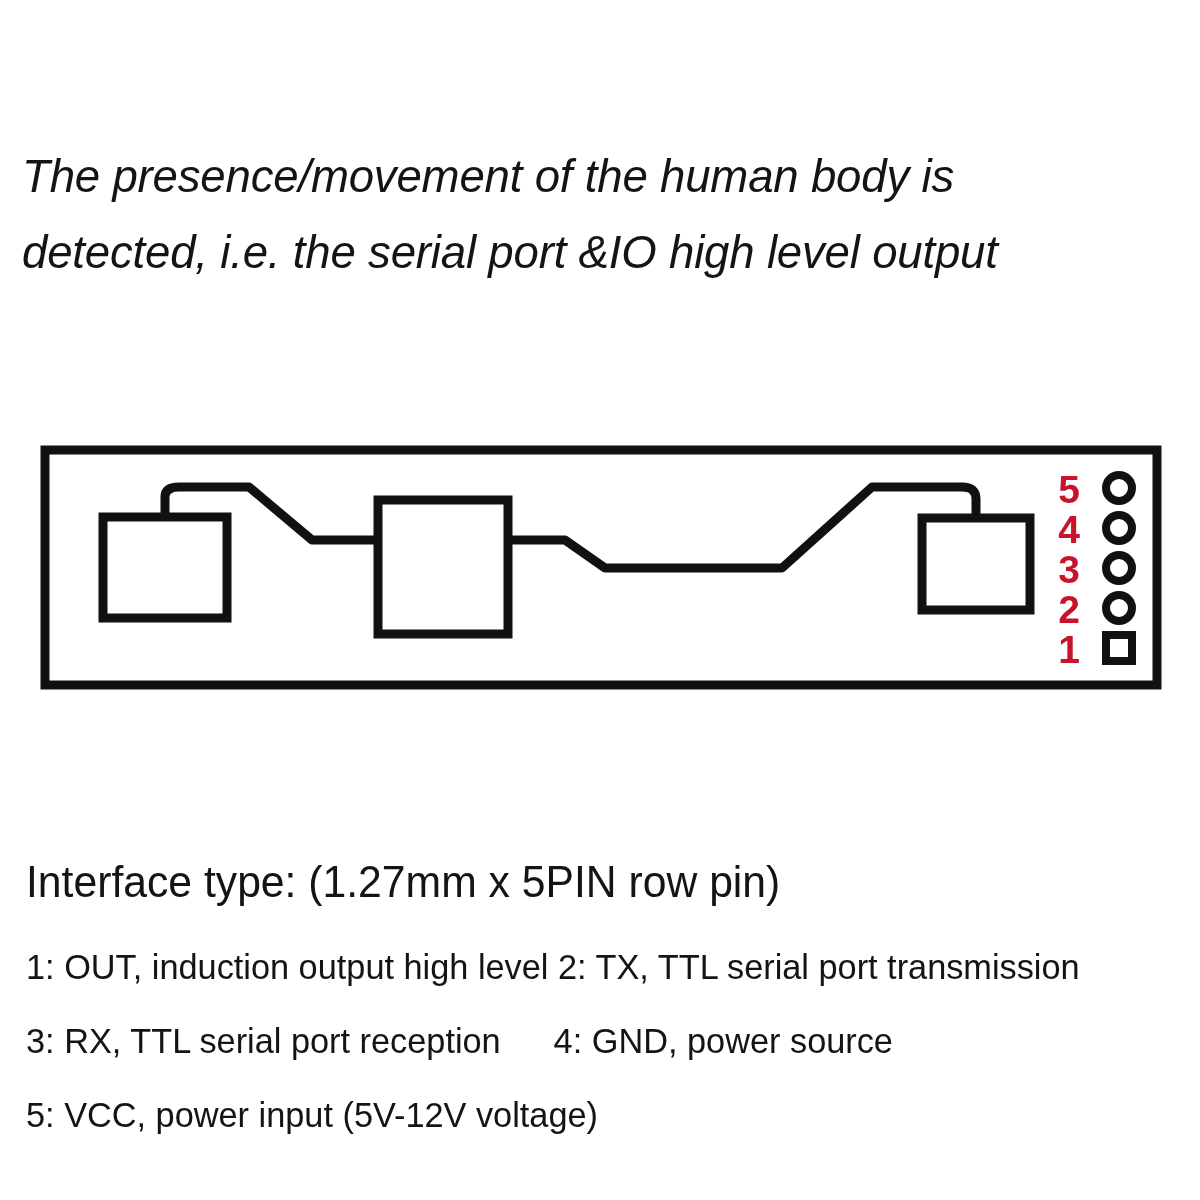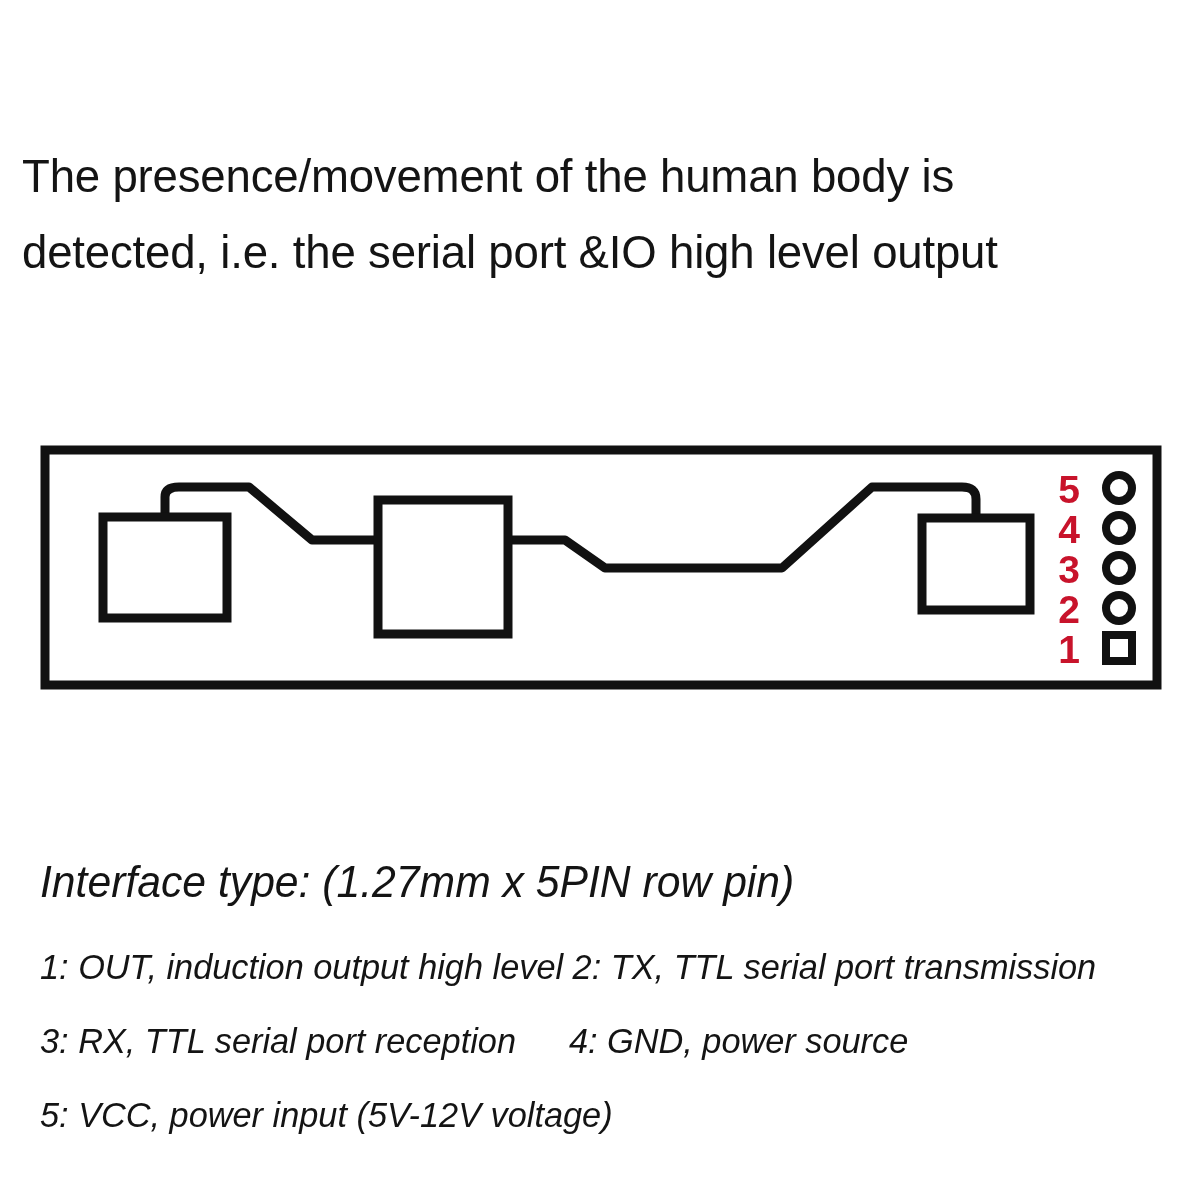--- a/index.html
+++ b/index.html
@@ -24,20 +24,21 @@
     width: 1200px;
     height: 1200px;
   }
 
   
   .desc-block {
     position: absolute;
     left: 22px;
     top: 138px;
     width: 1160px;
+    font-style: italic;
   }
   .desc-line {
     font-size: 47px;
     line-height: 76px;
     letter-spacing: -0.2px;
     color: #141414;
     white-space: nowrap;
     font-weight: 400;
     transform: scaleX(0.97);
     transform-origin: left center;
@@ -66,24 +67,23 @@
     font-weight: 700;
     color: #c8132b;
     text-align: right;
     width: 34px;
     line-height: 1;
   }
 
   
   .spec-block {
     position: absolute;
-    left: 40px;
+    left: 26px;
     top: 852px;
     width: 1160px;
-    font-style: italic;
   }
   .spec-title {
     font-size: 44px;
     line-height: 60px;
     color: #141414;
     font-weight: 400;
     white-space: nowrap;
     transform: scaleX(0.97);
     transform-origin: left center;
     margin-bottom: 18px;

